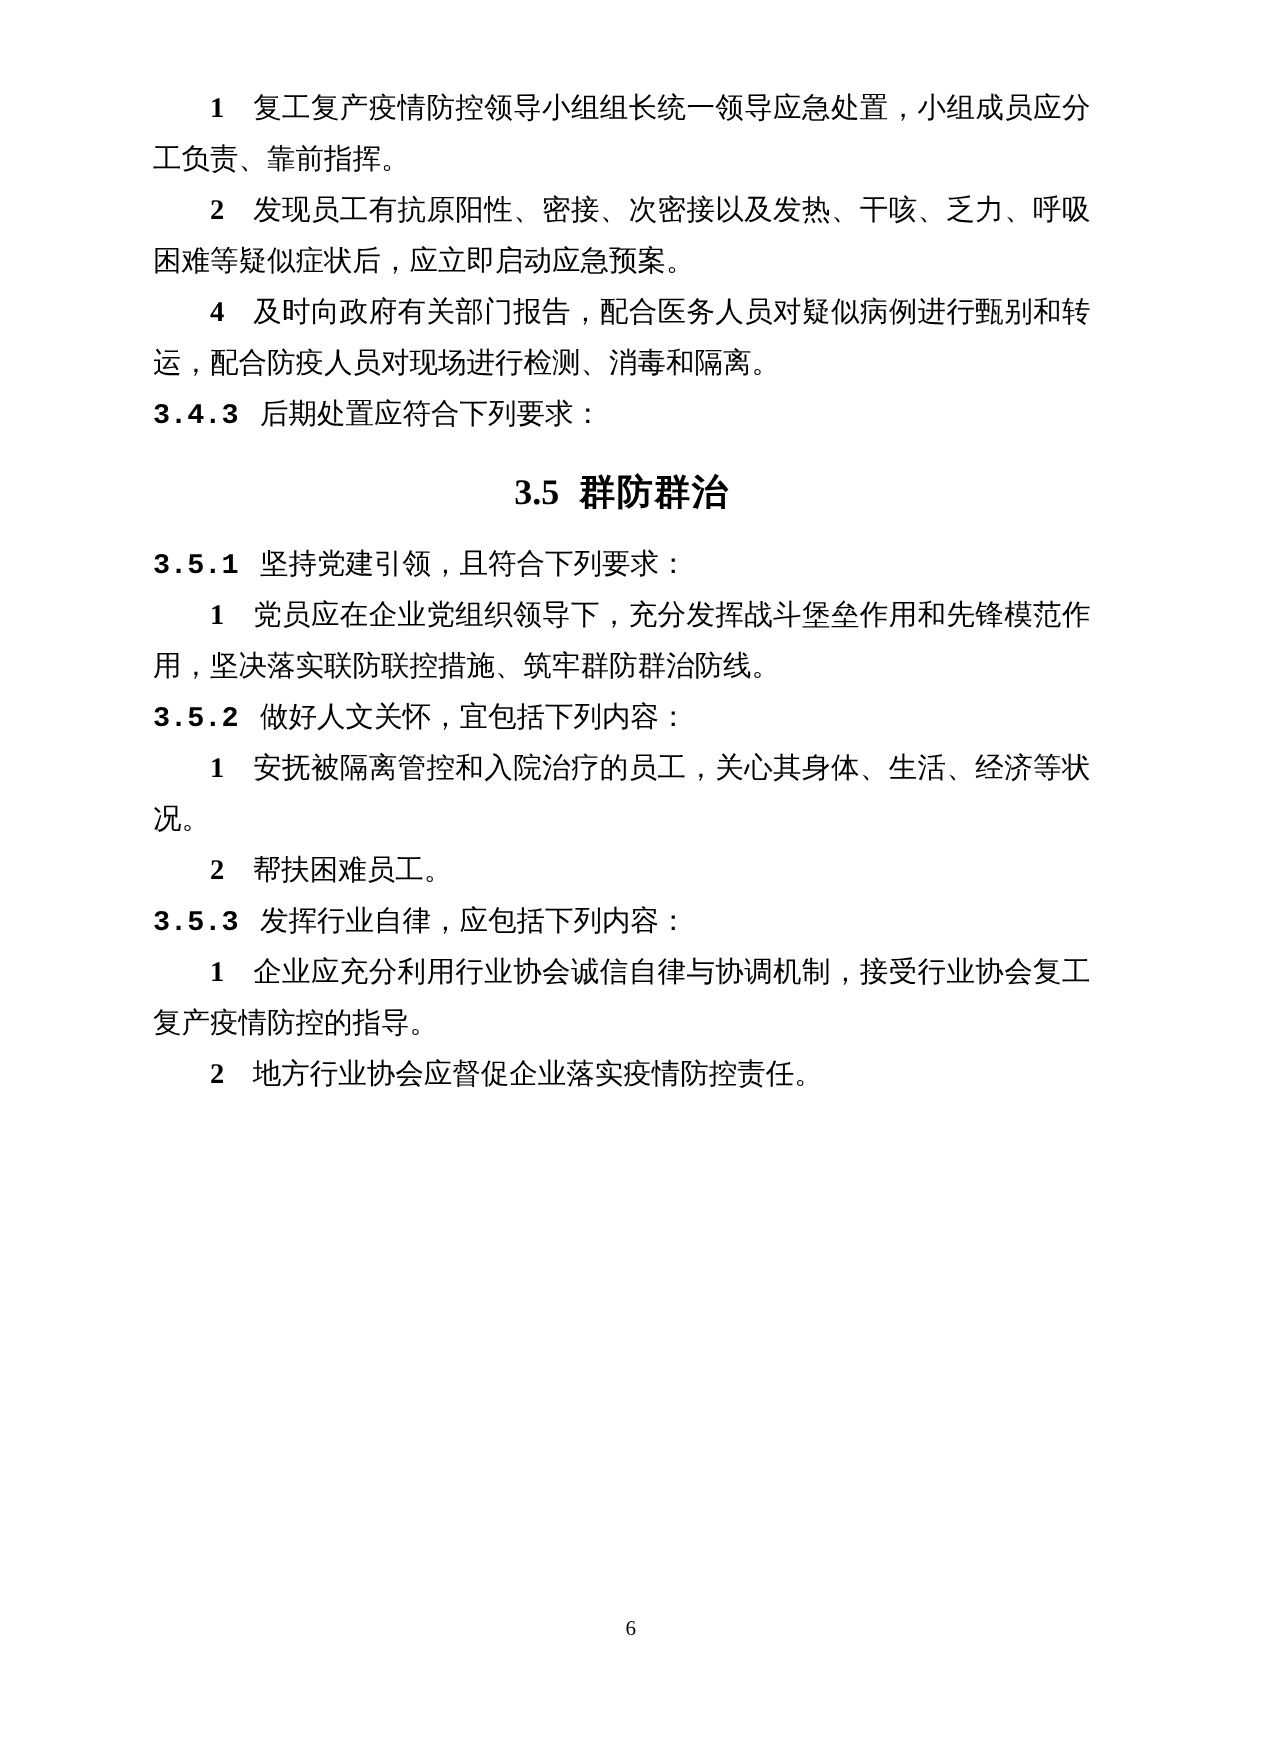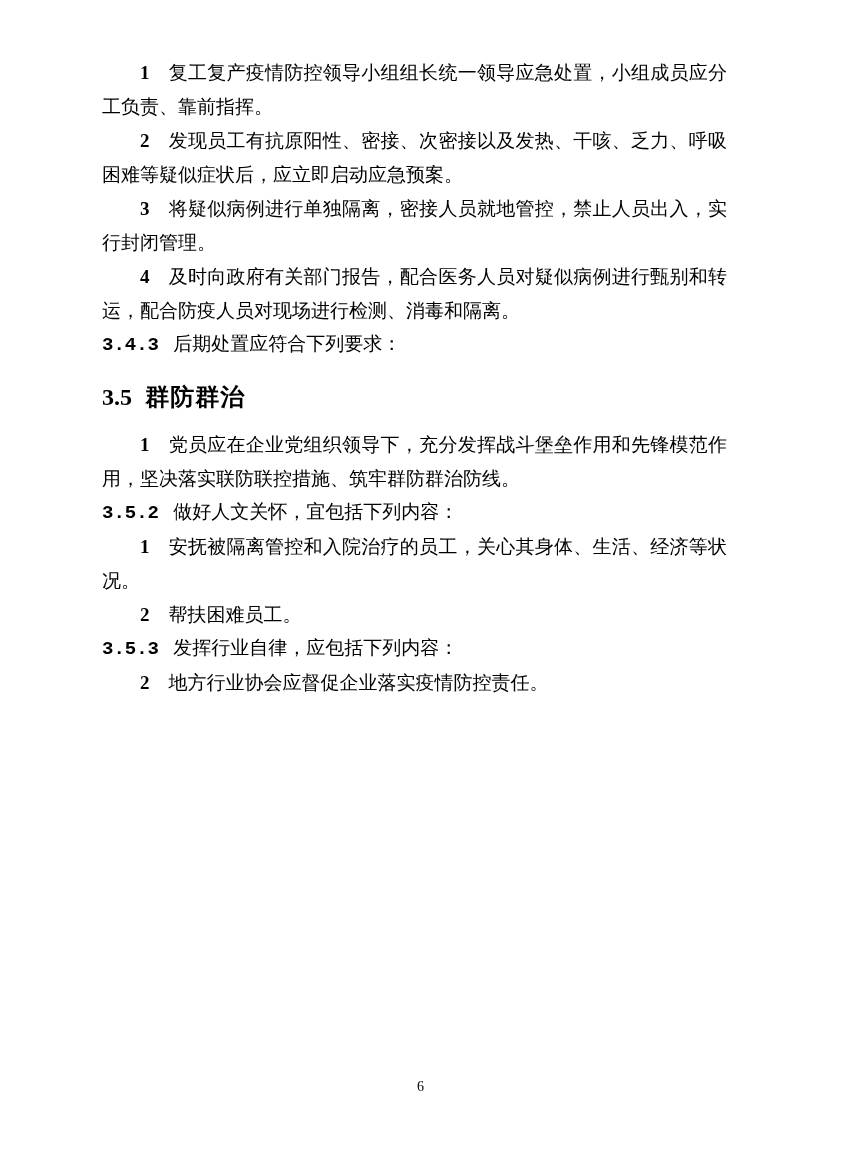--- a/index.html
+++ b/index.html
@@ -43,21 +43,21 @@
     font-family: Liberation Mono, monospace;
   }
   p.clause .num {
     font-weight: bold;
     margin-right: 0.75em;
   }
   
   h2.heading {
     margin: 18px 0 14px 0;
     padding: 0;
-    text-align: left;
+    text-align: center;
     font-size: 24px;
     line-height: 34px;
     font-weight: bold;
     text-indent: 0;
   }
   h2.heading .hnum {
     font-family: "Liberation Serif", "DejaVu Serif", serif;
     margin-right: 0.55em;
   }
   h2.heading .htxt {
@@ -78,41 +78,42 @@
 </head>
 <body>
 
 <div class="page">
   <div class="content">
 
     <p class="item"><span class="num">1</span><span>复工复产疫情防控领导小组组长统一领导应急处置，小组成员应分工负责、靠前指挥。</span></p>
 
     <p class="item"><span class="num">2</span><span>发现员工有抗原阳性、密接、次密接以及发热、干咳、乏力、呼吸困难等疑似症状后，应立即启动应急预案。</span></p>
 
-    <p class="item"><span class="num">3</span><span>将疑似病例进行单独隔离，密接人员就地管控，禁止人员出入，实行封闭管理。</span></p>
 
     <p class="item"><span class="num">4</span><span>及时向政府有关部门报告，配合医务人员对疑似病例进行甄别和转运，配合防疫人员对现场进行检测、消毒和隔离。</span></p>
 
     <p class="clause"><span class="num">3.4.3</span><span>后期处置应符合下列要求：</span></p>
 
 
 
     <h2 class="heading"><span class="hnum">3.5</span><span class="htxt">群防群治</span></h2>
 
+    <p class="clause"><span class="num">3.5.1</span><span>坚持党建引领，且符合下列要求：</span></p>
 
     <p class="item"><span class="num">1</span><span>党员应在企业党组织领导下，充分发挥战斗堡垒作用和先锋模范作用，坚决落实联防联控措施、筑牢群防群治防线。</span></p>
 
 
     <p class="clause"><span class="num">3.5.2</span><span>做好人文关怀，宜包括下列内容：</span></p>
 
     <p class="item"><span class="num">1</span><span>安抚被隔离管控和入院治疗的员工，关心其身体、生活、经济等状况。</span></p>
 
     <p class="item"><span class="num">2</span><span>帮扶困难员工。</span></p>
 
     <p class="clause"><span class="num">3.5.3</span><span>发挥行业自律，应包括下列内容：</span></p>
 
+    <p class="item"><span class="num">1</span><span>企业应充分利用行业协会诚信自律与协调机制，接受行业协会复工复产疫情防控的指导。</span></p>
 
     <p class="item"><span class="num">2</span><span>地方行业协会应督促企业落实疫情防控责任。</span></p>
 
   </div>
 
   <div class="page-number">6</div>
 </div>
 
 </body></html>

